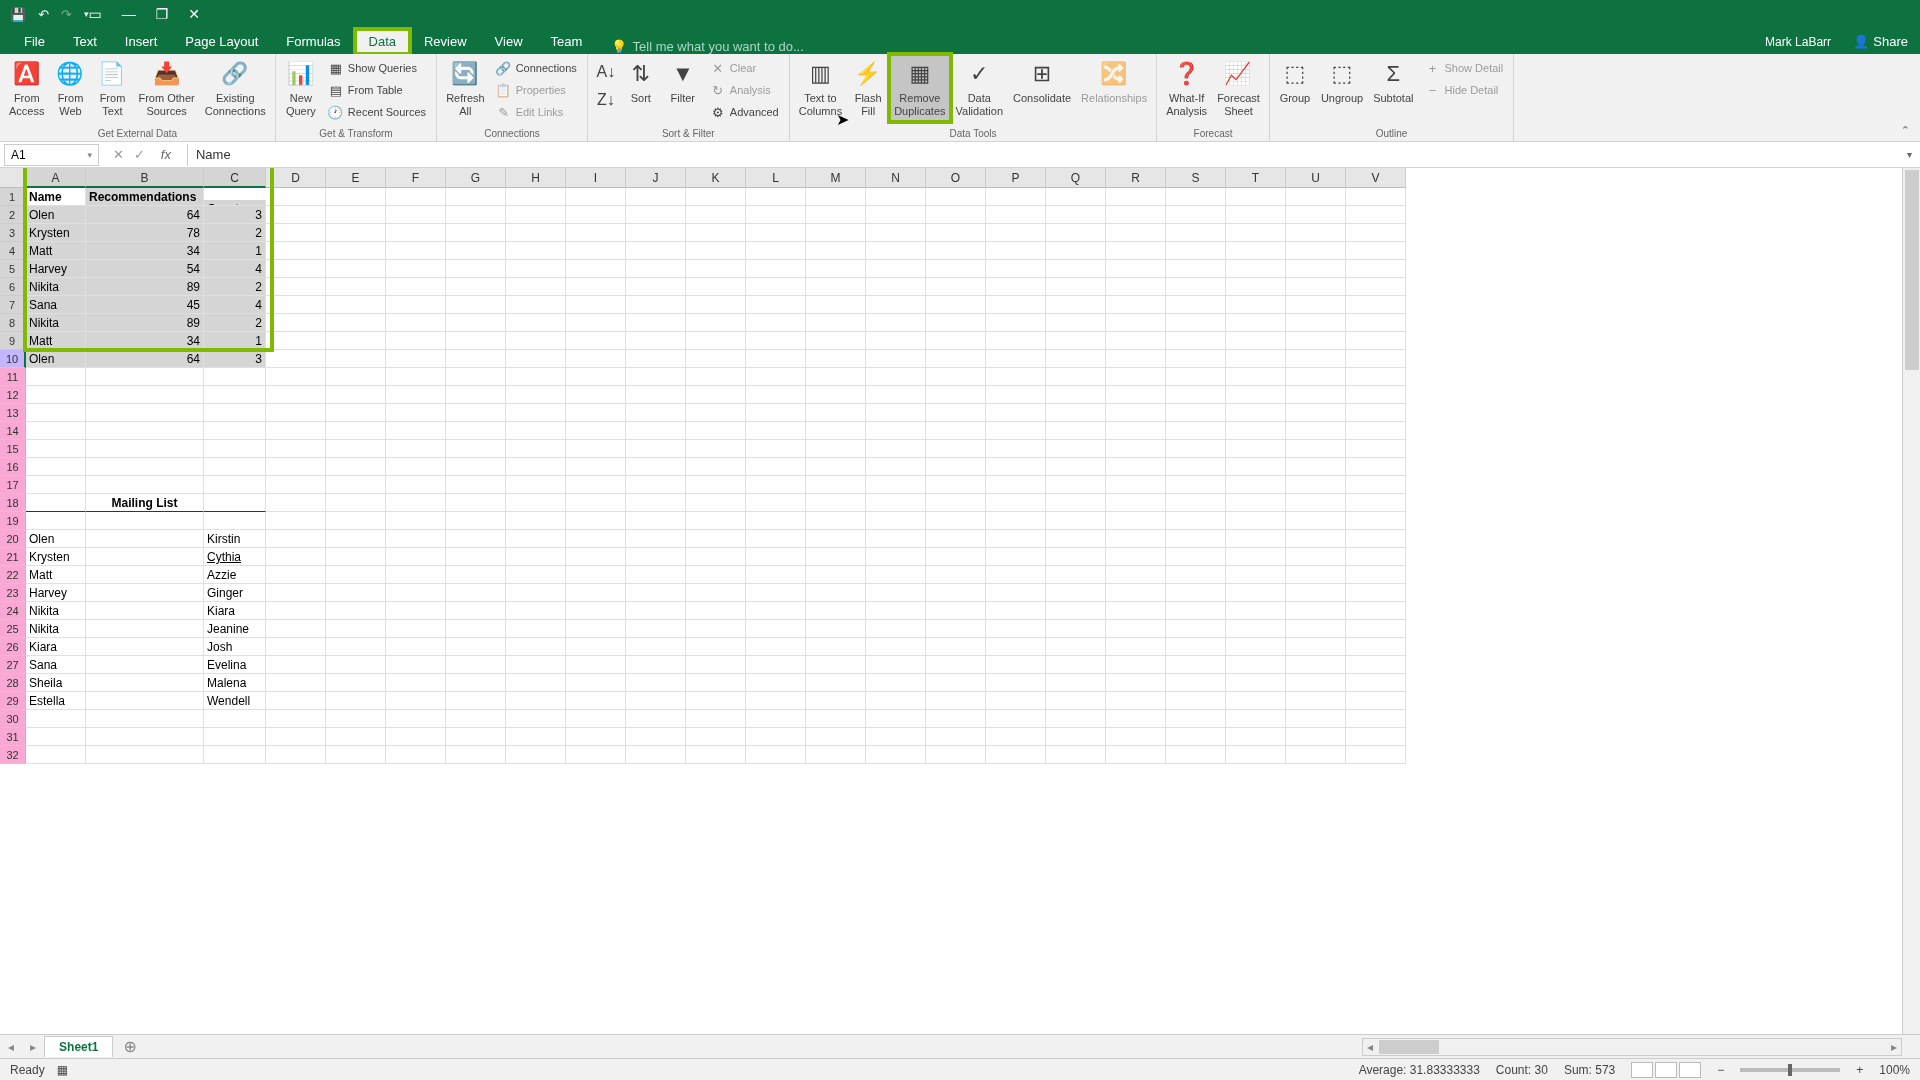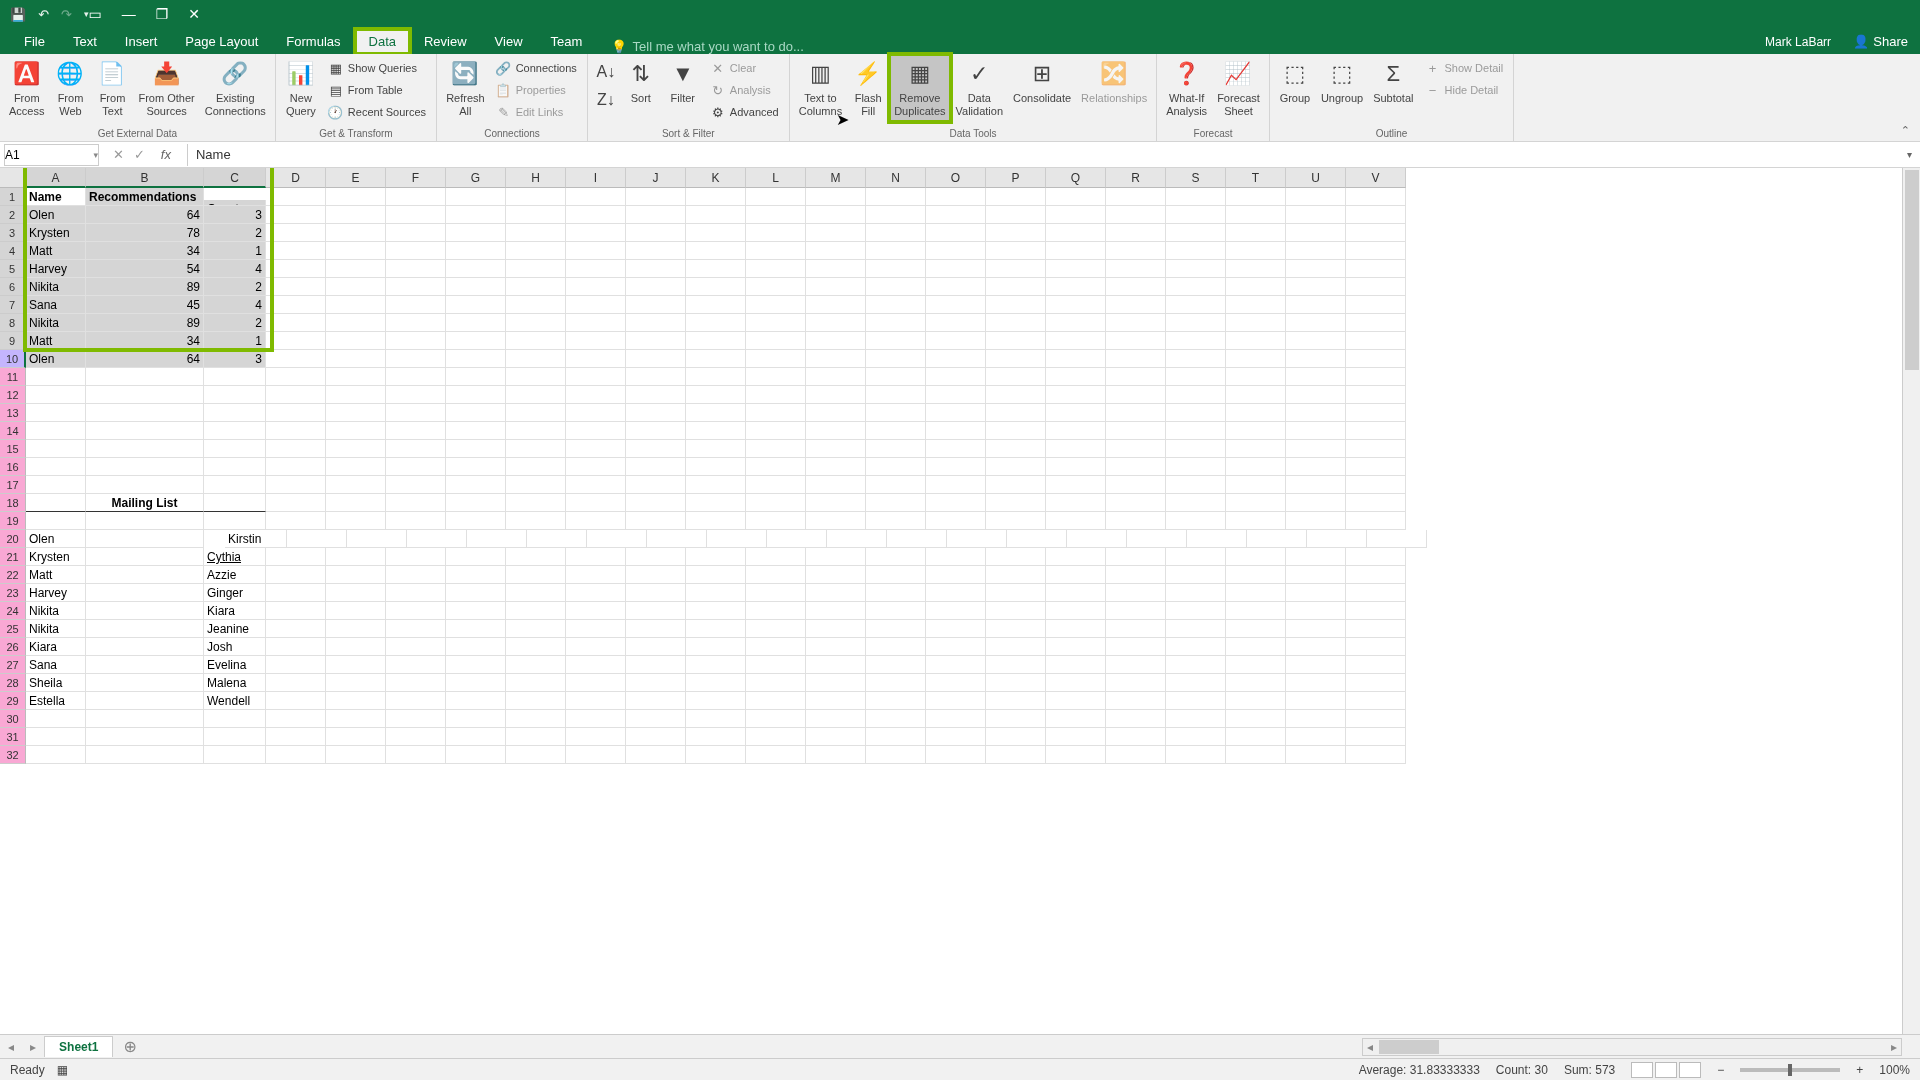--- a/index.html
+++ b/index.html
@@ -33,21 +33,21 @@
 .btn-sm .ico { width: 16px; height: 16px; display: flex; align-items: center; justify-content: center; font-size: 13px; }
 .sm-stack { display: flex; flex-direction: column; gap: 2px; padding-top: 2px; }
 .collapse-ribbon { position: absolute; right: 10px; bottom: 4px; font-size: 11px; color: #666; cursor: pointer; }
 
 
 .hl-tab { outline: 4px solid #7fba00; outline-offset: -2px; }
 .hl-btn { outline: 4px solid #7fba00; outline-offset: 0; background: #c5c5c5; }
 
 
 .formula-bar { height: 26px; display: flex; align-items: center; border-bottom: 1px solid #d4d4d4; background: #fff; }
-.name-box { width: 95px; height: 22px; border: 1px solid #ccc; margin: 16px 4px; padding: 0 0; font-size: 12px; display: flex; align-items: center; justify-content: space-between; }
+.name-box { width: 95px; height: 22px; border: 1px solid #ccc; margin: 16px 4px; padding: 0 6px; font-size: 12px; display: flex; align-items: center; justify-content: space-between; }
 .fx-controls { display: flex; align-items: center; gap: 10px; padding: 0 10px; color: #999; font-size: 13px; border-right: 1px solid #ccc; height: 22px; }
 .fx-label { font-style: italic; color: #666; padding: 0 6px; }
 .formula-input { flex: 1; padding: 0 8px; font-size: 13px; color: #333; }
 .formula-expand { padding: 0 8px; color: #666; font-size: 10px; }
 
 
 .sheet-area { position: relative; height: calc(1080px - 28px - 26px - 88px - 26px - 24px - 22px); display: flex; }
 .select-all { width: 26px; height: 20px; background: #e6e6e6; border-right: 1px solid #ccc; border-bottom: 1px solid #bbb; }
 .col-headers { display: flex; height: 20px; }
 .col-h { width: 60px; background: #e6e6e6; border-right: 1px solid #ccc; border-bottom: 1px solid #bbb; text-align: center; font-size: 12px; color: #333; line-height: 20px; }
@@ -859,21 +859,21 @@
             <div class="cell"></div>
             <div class="cell"></div>
             <div class="cell"></div>
             <div class="cell"></div>
             <div class="cell"></div>
             <div class="cell"></div>
           </div>
           <div class="cell-row">
             <div class="cell" style="width: 60px;">Olen</div>
             <div class="cell" style="width: 118px;"></div>
-            <div class="cell" style="width: 62px; margin-left: 21px;">Kirstin</div>
+            <div class="cell" style="width: 62px;">Kirstin</div>
             <div class="cell"></div>
             <div class="cell"></div>
             <div class="cell"></div>
             <div class="cell"></div>
             <div class="cell"></div>
             <div class="cell"></div>
             <div class="cell"></div>
             <div class="cell"></div>
             <div class="cell"></div>
             <div class="cell"></div>

